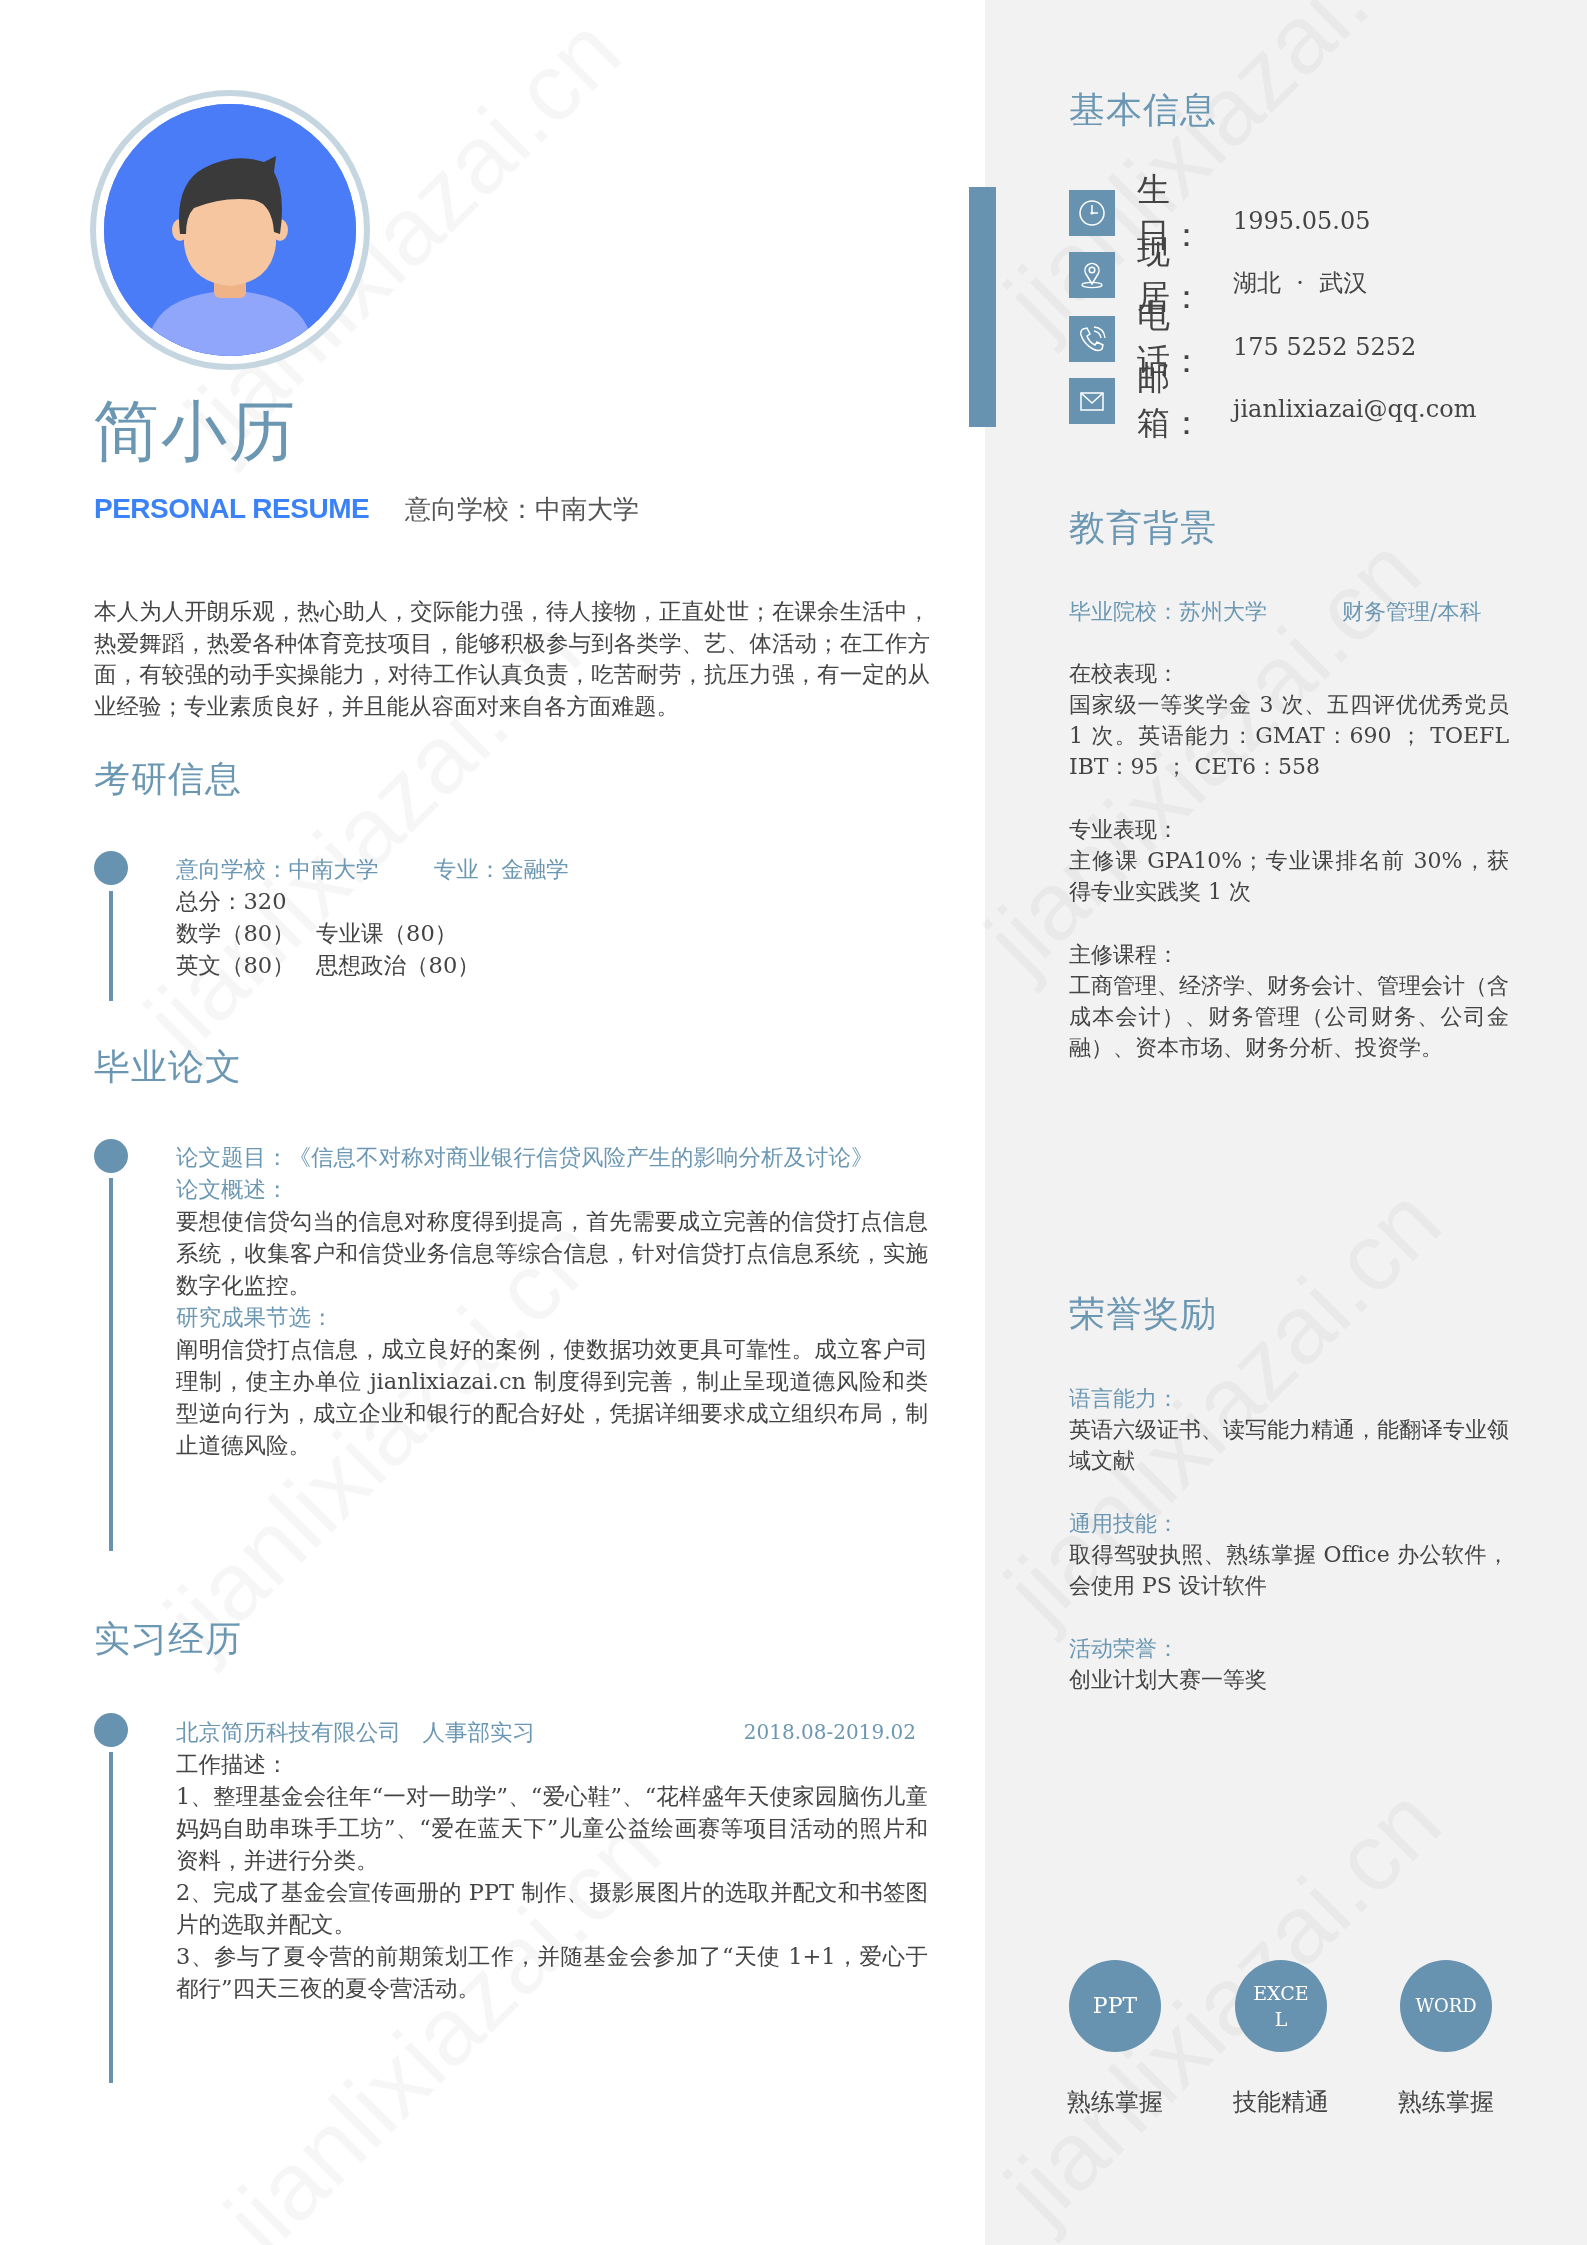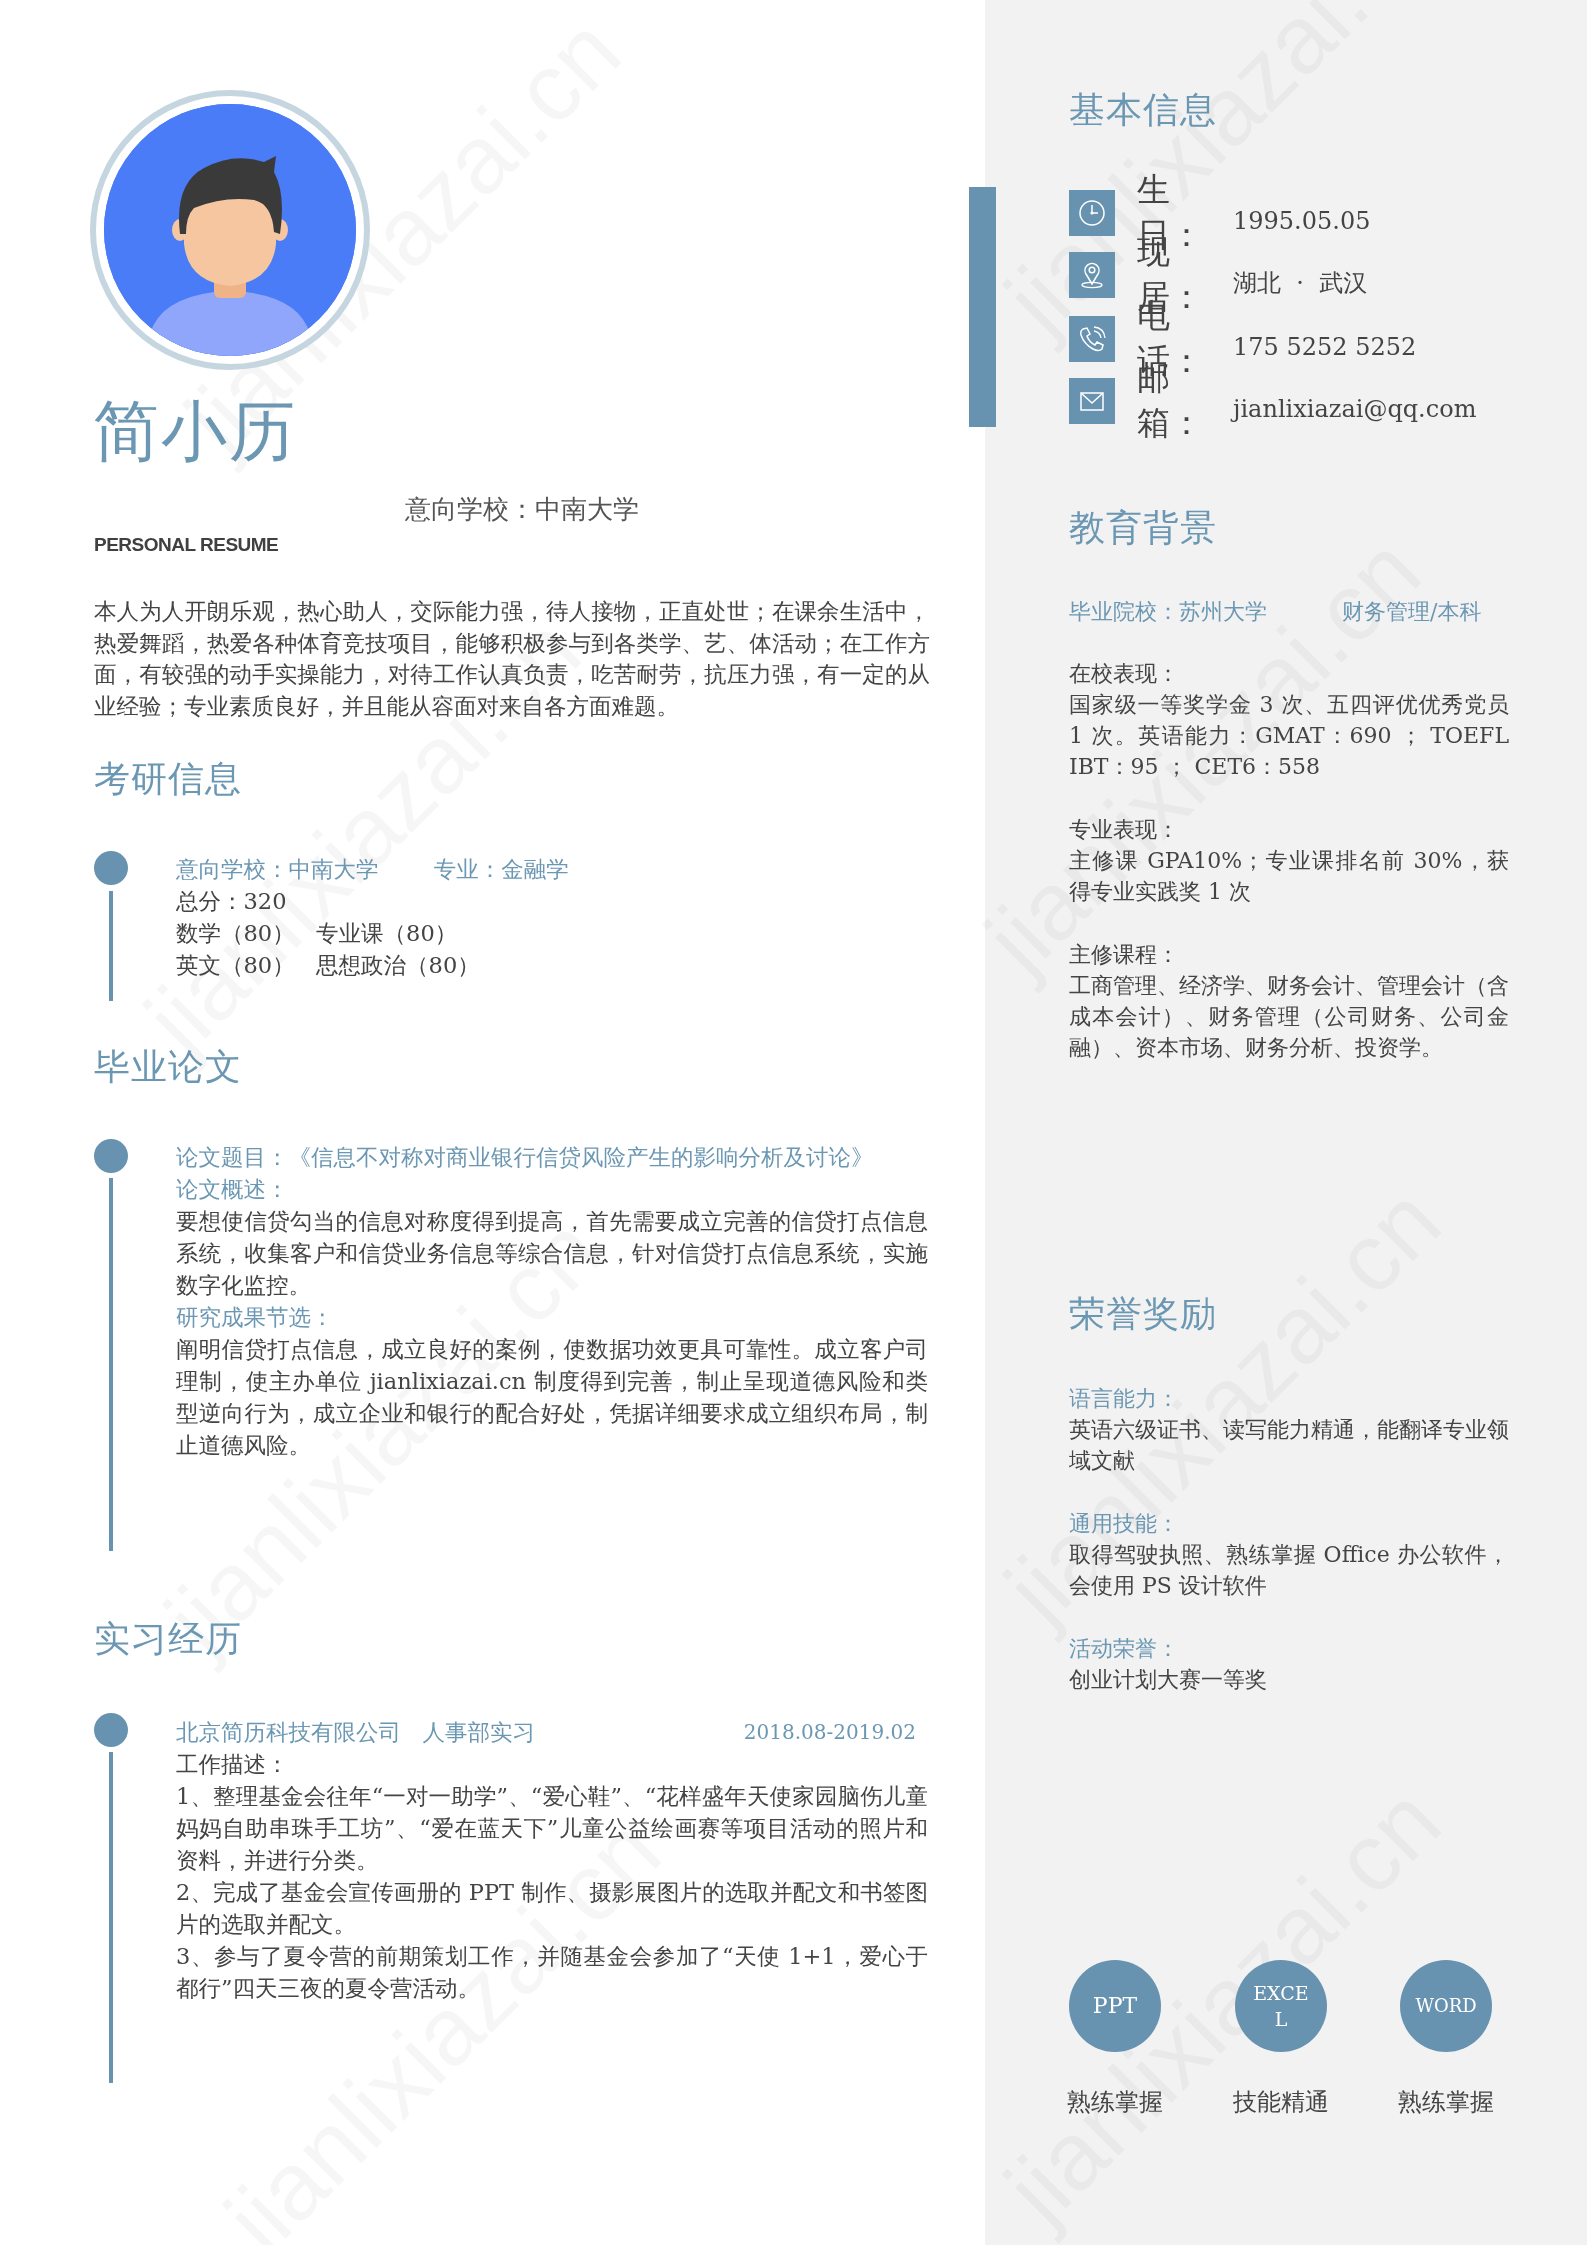--- a/index.html
+++ b/index.html
@@ -11,21 +11,21 @@
   .accent-bar { position: absolute; left: 969px; top: 187px; width: 27px; height: 240px; background: #6793b0; }
 
   
   .wm { position: absolute; font-family: "Liberation Sans", sans-serif; font-size: 96px; color: rgba(0,0,0,0.035); transform: rotate(-45deg); white-space: nowrap; pointer-events: none; }
 
   
   .avatar-ring { position: absolute; left: 90px; top: 90px; width: 280px; height: 280px; border-radius: 50%; border: 6px solid #c5d6e0; background: #fff; }
   .avatar { position: absolute; left: 104px; top: 104px; width: 252px; height: 252px; border-radius: 50%; background: #4a7cf7; overflow: hidden; }
 
   .name { position: absolute; left: 93px; top: 392px; font-size: 66px; color: #6b97b3; letter-spacing: 2px; line-height: 1.2; }
-  .eng-title { position: absolute; left: 94px; top: 493px; font-family: "Liberation Sans", sans-serif; font-weight: bold; font-size: 19px; color: #404040; letter-spacing: -0.5px; margin-top: 41px; }
+  .eng-title { position: absolute; left: 94px; top: 493px; font-family: "Liberation Sans", sans-serif; font-weight: bold; font-size: 28px; color: #3b82f6; letter-spacing: -0.5px; }
   .target-school { position: absolute; left: 405px; top: 492px; font-size: 26px; color: #555; }
 
   .summary { position: absolute; left: 94px; top: 596px; width: 836px; font-size: 22.5px; line-height: 31.5px; color: #444; text-align: justify; }
 
   .sec-title { position: absolute; font-size: 36px; color: #6b97b3; line-height: 1.2; letter-spacing: 1px; }
 
   .tl-dot { position: absolute; width: 34px; height: 34px; border-radius: 50%; background: #6793b0; }
   .tl-line { position: absolute; width: 4px; background: #6793b0; }
 
   .tl-content { position: absolute; left: 176px; width: 752px; font-size: 22.5px; line-height: 32px; color: #444; }

